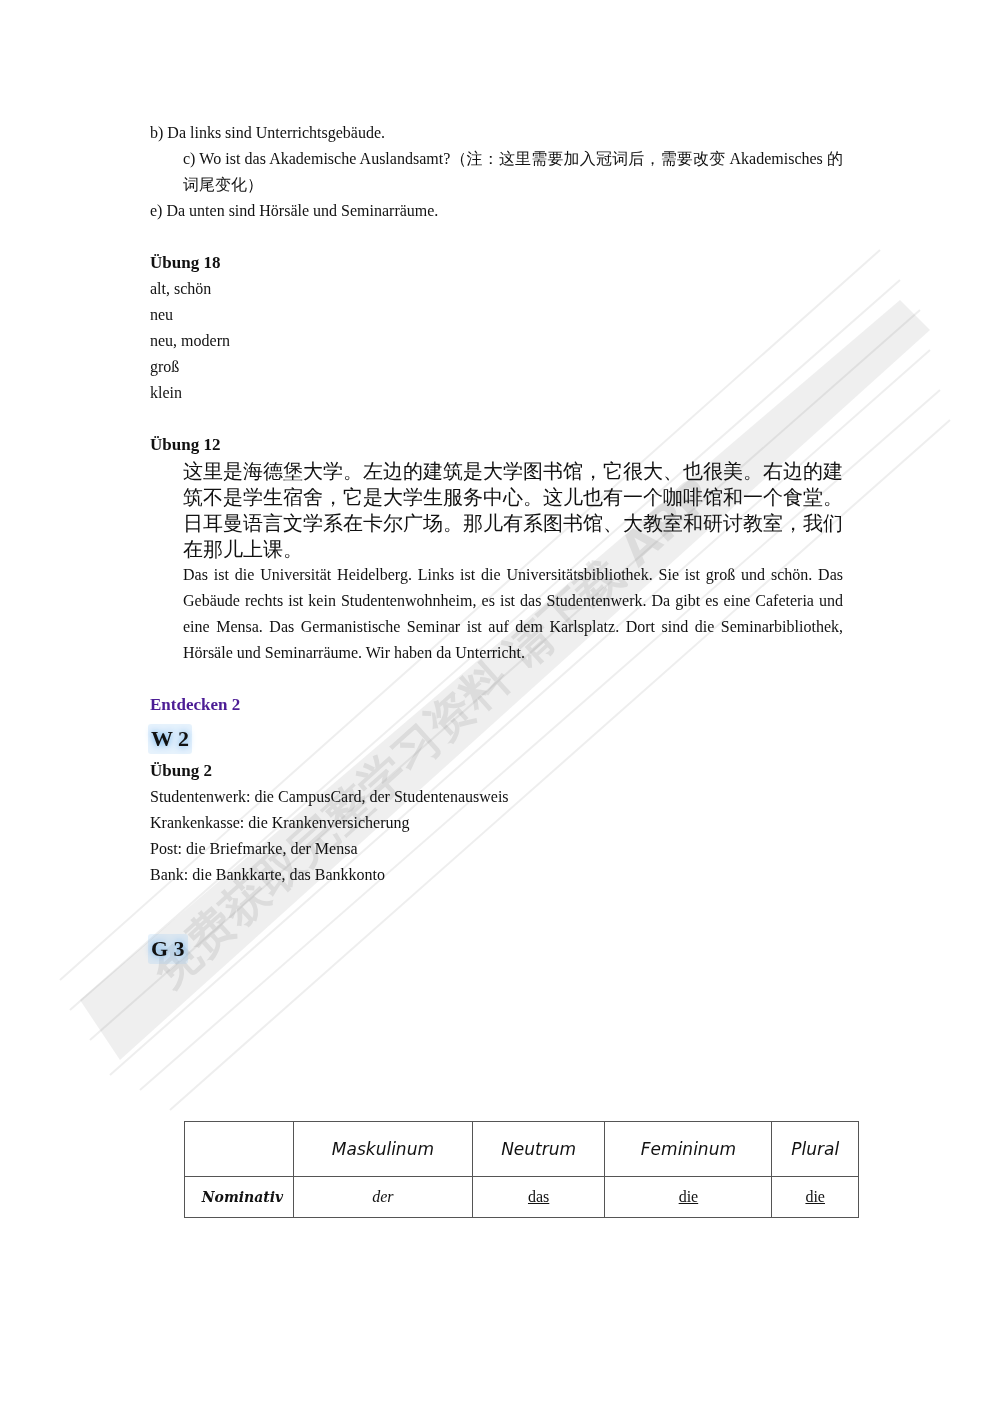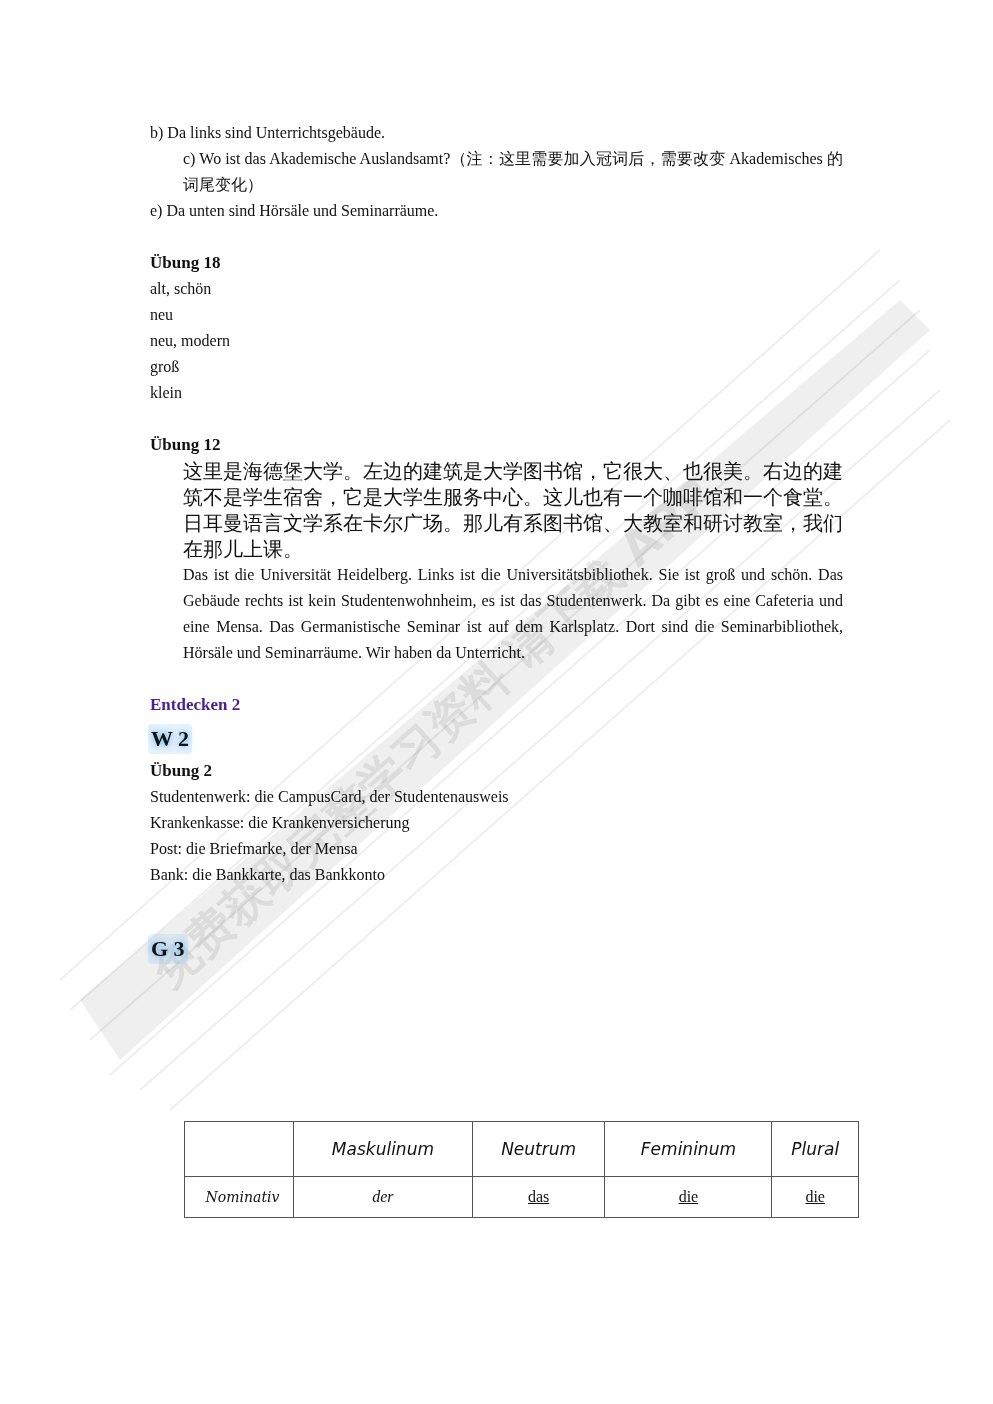--- a/index.html
+++ b/index.html
@@ -72,21 +72,21 @@
     }
     table.grammar th {
       height: 52px;
       font-weight: normal;
       font-family: "DejaVu Sans", sans-serif;
       font-size: 17px;
       font-style: italic;
     }
     table.grammar td { height: 38px; }
     .rowhead {
-      font-weight: normal;
+      font-weight: bold;
       font-style: italic;
       text-align: right;
       padding-left: 8px;
       font-family: "DejaVu Serif", serif;
       font-size: 14px;
     }
     .u { text-decoration: underline; }
     .i { font-style: italic; }
   </style>
 </head>

